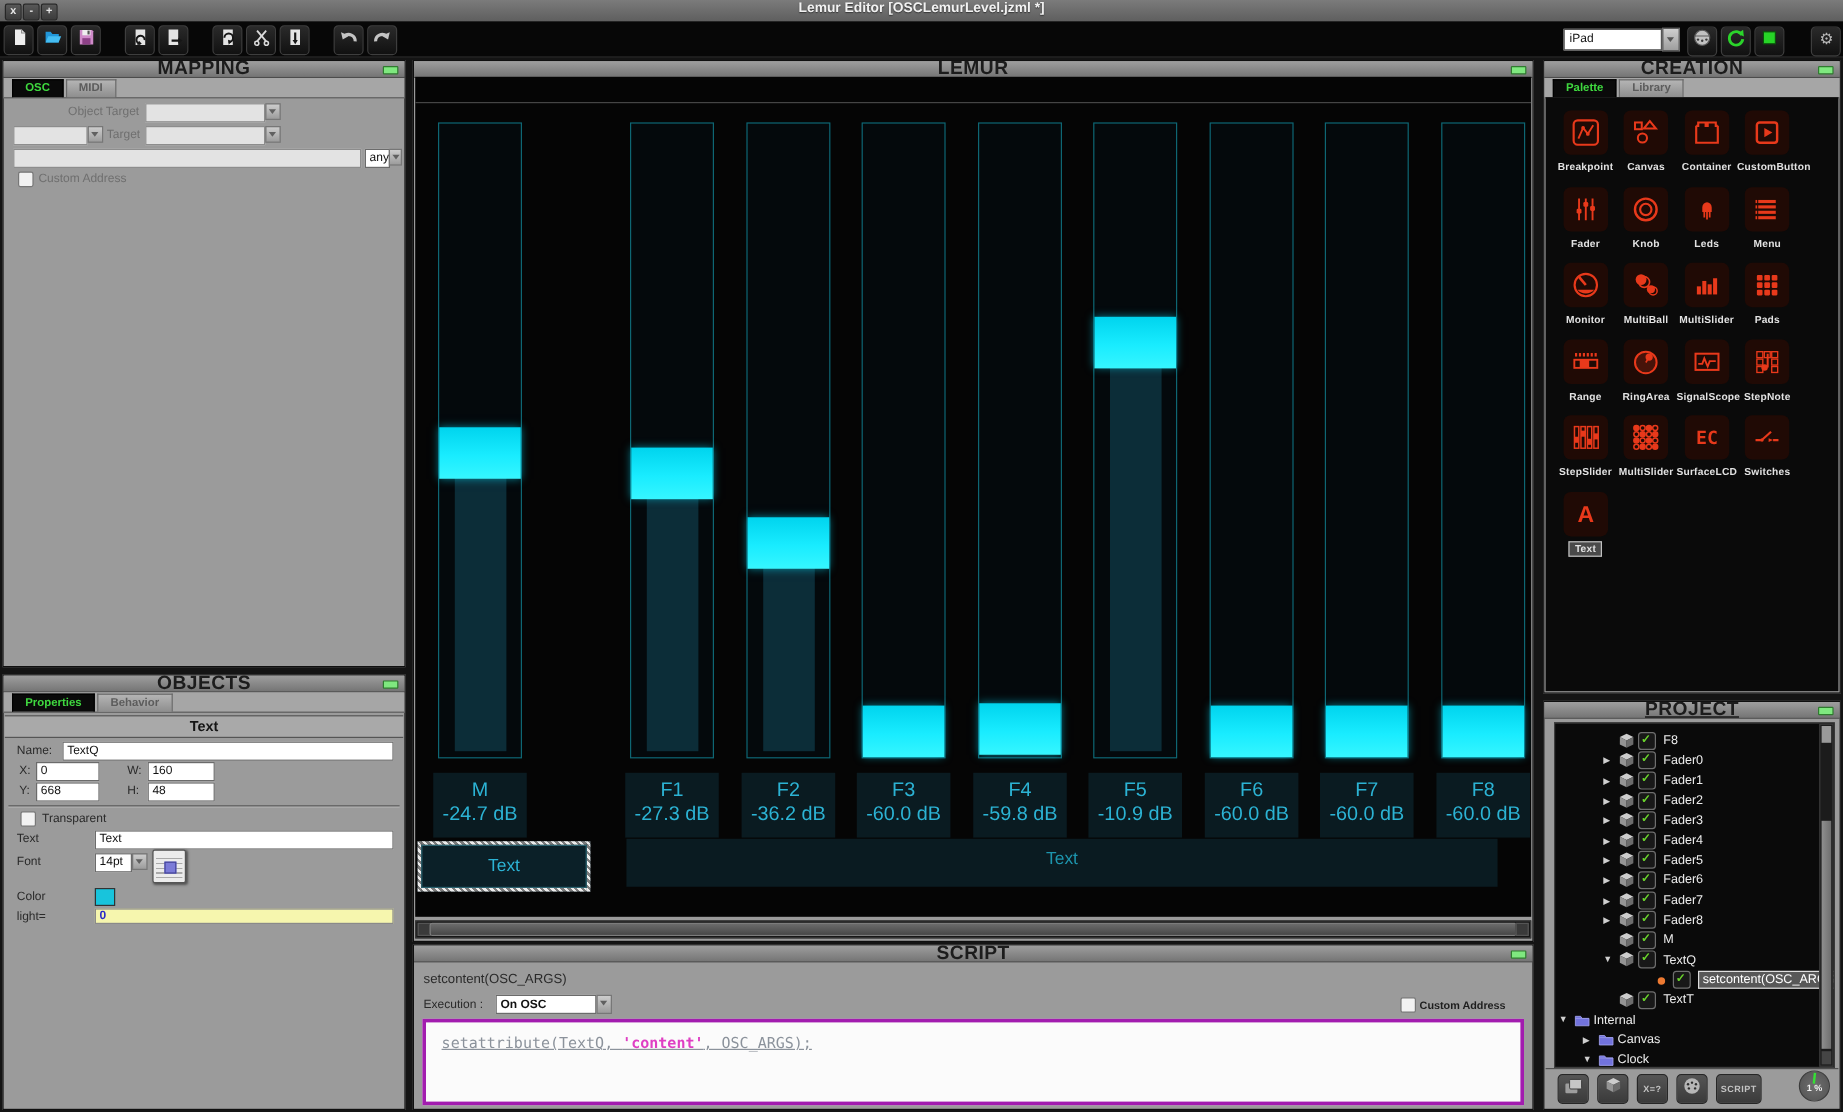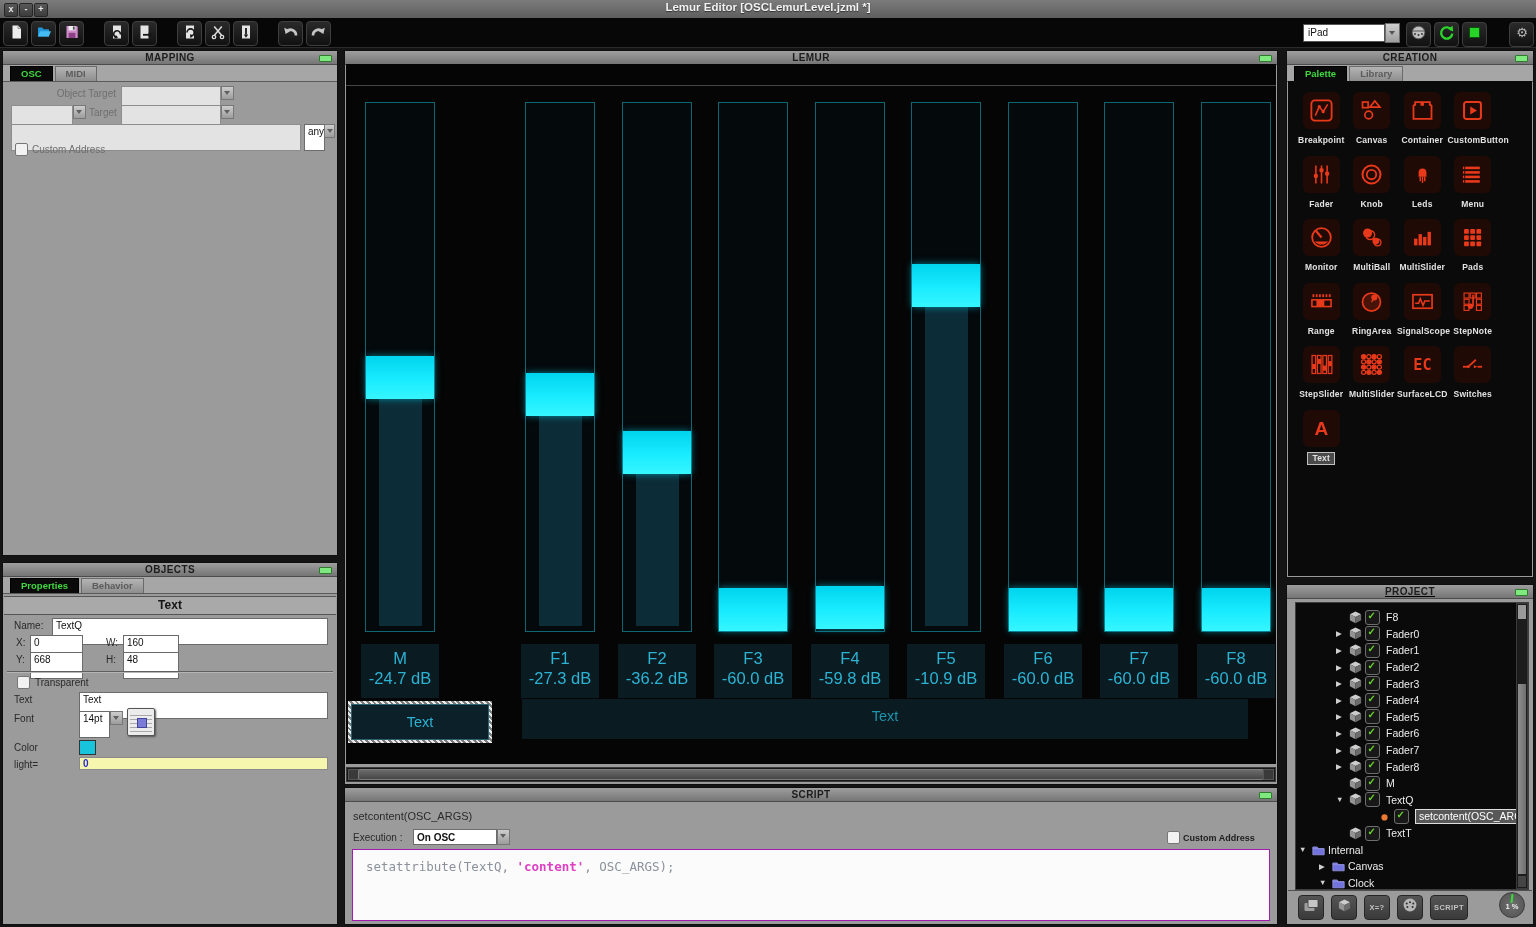--- a/index.html
+++ b/index.html
@@ -16,28 +16,28 @@
   .tbtn{position:relative;display:inline-flex;align-items:center;justify-content:center;width:23px;height:23px;margin:3px 0 0 3px;background:linear-gradient(#2a2a2a,#111);border:1px solid #3e3e3e;border-radius:4px;vertical-align:top;}
   .tbtn.gap{margin-left:20px;}
   .tb-right{position:absolute;right:0;top:0;height:29px;display:flex;align-items:center;}
   .devsel{display:flex;align-items:center;height:16px;}
   .devfield{width:76px;height:16px;background:#fff;border:1px solid #555;font-size:10px;color:#111;line-height:15px;padding-left:4px;}
   .devarrow{width:13px;height:18px;background:linear-gradient(#cfcfcf,#9d9d9d);border:1px solid #6a6a6a;position:relative;}
   .devarrow::after{content:"";position:absolute;left:3px;top:7px;border:3px solid transparent;border-top:4px solid #555;}
 
   
   .panel{position:absolute;background:#9b9b9b;border:1px solid #0f0f0f;box-sizing:border-box;}
-  .phead{position:relative;height:13px;background:linear-gradient(#9e9e9e,#757575);border-bottom:1px solid #4c4c4c;text-align:center;font-size:10px;font-weight:bold;color:#1c1c1c;line-height:13px;letter-spacing:0.4px;}
+  .phead{position:relative;height:13px;background:linear-gradient(#9e9e9e,#757575);border-bottom:1px solid #4c4c4c;text-align:center;font-size:16px;font-weight:bold;color:#1c1c1c;line-height:13px;letter-spacing:0.4px;}
   .minusbtn{position:absolute;right:5px;top:4px;width:11px;height:5px;background:#7fe87f;border:1px solid #2f7a2f;border-radius:1px;}
   .tabs{position:relative;height:16px;background:#a6a6a6;border-bottom:1px solid #5a5a5a;padding-left:7px;display:flex;align-items:flex-end;gap:2px;}
   .tab{height:14px;line-height:14px;padding:0 10px;font-size:9.5px;font-weight:bold;color:#5c5c5c;background:linear-gradient(#b4b4b4,#8e8e8e);border:1px solid #6a6a6a;border-bottom:none;}
   .tab.active{background:#0a0a0a;color:#3fd83f;border-color:#000;}
   .lbl{position:absolute;font-size:10px;color:#2a2a2a;}
   .lbl.dis{color:#6f6f6f;}
-  .fld{position:absolute;height:27px;background:#fff;border:1px solid #6b6b6b;font-size:10px;color:#111;line-height:13px;padding:0 3px;box-sizing:border-box;}
+  .fld{position:absolute;height:16px;background:#fff;border:1px solid #6b6b6b;font-size:10px;color:#111;line-height:13px;padding:0 3px;box-sizing:border-box;}
   .fld.dis{background:#e3e3e3;border-color:#8d8d8d;}
   .darrow{position:absolute;width:13px;height:14px;background:linear-gradient(#cdcdcd,#9c9c9c);border:1px solid #777;box-sizing:border-box;}
   .darrow::after{content:"";position:absolute;left:2px;top:4px;border:3px solid transparent;border-top:4px solid #606060;}
   .cbox{position:absolute;width:11px;height:11px;background:#f2f2f2;border:1px solid #777;border-radius:2px;}
   .sep{position:absolute;left:4px;right:4px;height:1px;background:#5f5f5f;box-shadow:0 1px 0 #b5b5b5;}
 
   
   .lemur-canvas{position:absolute;left:1px;right:1px;top:13px;bottom:20px;background:#050505;overflow:hidden;}
   .cont-line{position:absolute;left:0;right:0;top:21px;height:1px;background:#454545;}
   .fader-unit{position:absolute;top:38px;left:calc(var(--x)*1px);width:70px;}
@@ -50,21 +50,21 @@
   .strip{position:absolute;left:176px;top:635px;width:726px;height:40px;background:#0a1b21;}
   .strip-text{position:absolute;left:0;right:0;top:9px;text-align:center;font-size:14.5px;color:#1d95ad;}
   .selobj{position:absolute;left:2px;top:637px;width:144px;height:42px;box-sizing:border-box;border:3px solid transparent;border-image:repeating-linear-gradient(45deg,#ececec 0 2px,#7c7c7c 2px 4px) 3;background:#0b2028;}
   .selobj-inner{position:absolute;inset:0;border:1px solid #2a626f;display:flex;align-items:center;justify-content:center;font-size:14.5px;color:#2cb3d4;}
   .hscroll{position:absolute;left:1px;right:1px;bottom:2px;height:15px;background:#161616;border:1px solid #3a3a3a;box-sizing:border-box;}
   .hthumb{position:absolute;left:11px;right:11px;top:1px;bottom:1px;background:linear-gradient(#6b6b6b,#474747);border:1px solid #7c7c7c;border-radius:2px;}
   .hend{position:absolute;top:1px;bottom:1px;width:9px;background:#3a3a3a;border:1px solid #555;}
   .hend.l{left:1px}.hend.r{right:1px}
 
   
-  .codearea{position:absolute;left:7px;right:7px;top:61px;bottom:3px;background:#fbfbfb;border:1px solid #a21caf;font-family:"DejaVu Sans Mono",monospace;font-size:12.5px;padding:9px 0 0 13px;box-sizing:border-box;color:#8b929b;}
+  .codearea{position:absolute;left:7px;right:7px;top:61px;bottom:3px;background:#fbfbfb;border:3px solid #a21caf;font-family:"DejaVu Sans Mono",monospace;font-size:12.5px;padding:9px 0 0 13px;box-sizing:border-box;color:#8b929b;text-decoration:underline;}
   .code-str{color:#df3fc3;font-weight:bold;}
   .addrfld{position:absolute;height:16px;background:#dcdcdc;border:1px solid #9a9a9a;border-radius:2px;font-size:10.5px;color:#333;line-height:15px;padding:0 5px;box-sizing:border-box;}
   .sc-cb-label{font-size:9px;font-weight:bold;color:#1e1e1e;}
 
   
   .cbody{position:absolute;left:1px;right:1px;top:30px;bottom:1px;background:#0a0a0a;overflow:hidden;}
   .cgrid{display:grid;grid-template-columns:repeat(4,50.5px);grid-auto-rows:63.5px;padding:11px 0 0 8px;}
   .citem{text-align:center;position:relative;}
   .cicon{width:37px;height:37px;margin:0 auto;background:#200a05;border-radius:6px;display:flex;align-items:center;justify-content:center;}
   .clabel{margin-top:3px;font-size:8.5px;font-weight:bold;color:#e2e2e2;white-space:nowrap;letter-spacing:0.2px;}

